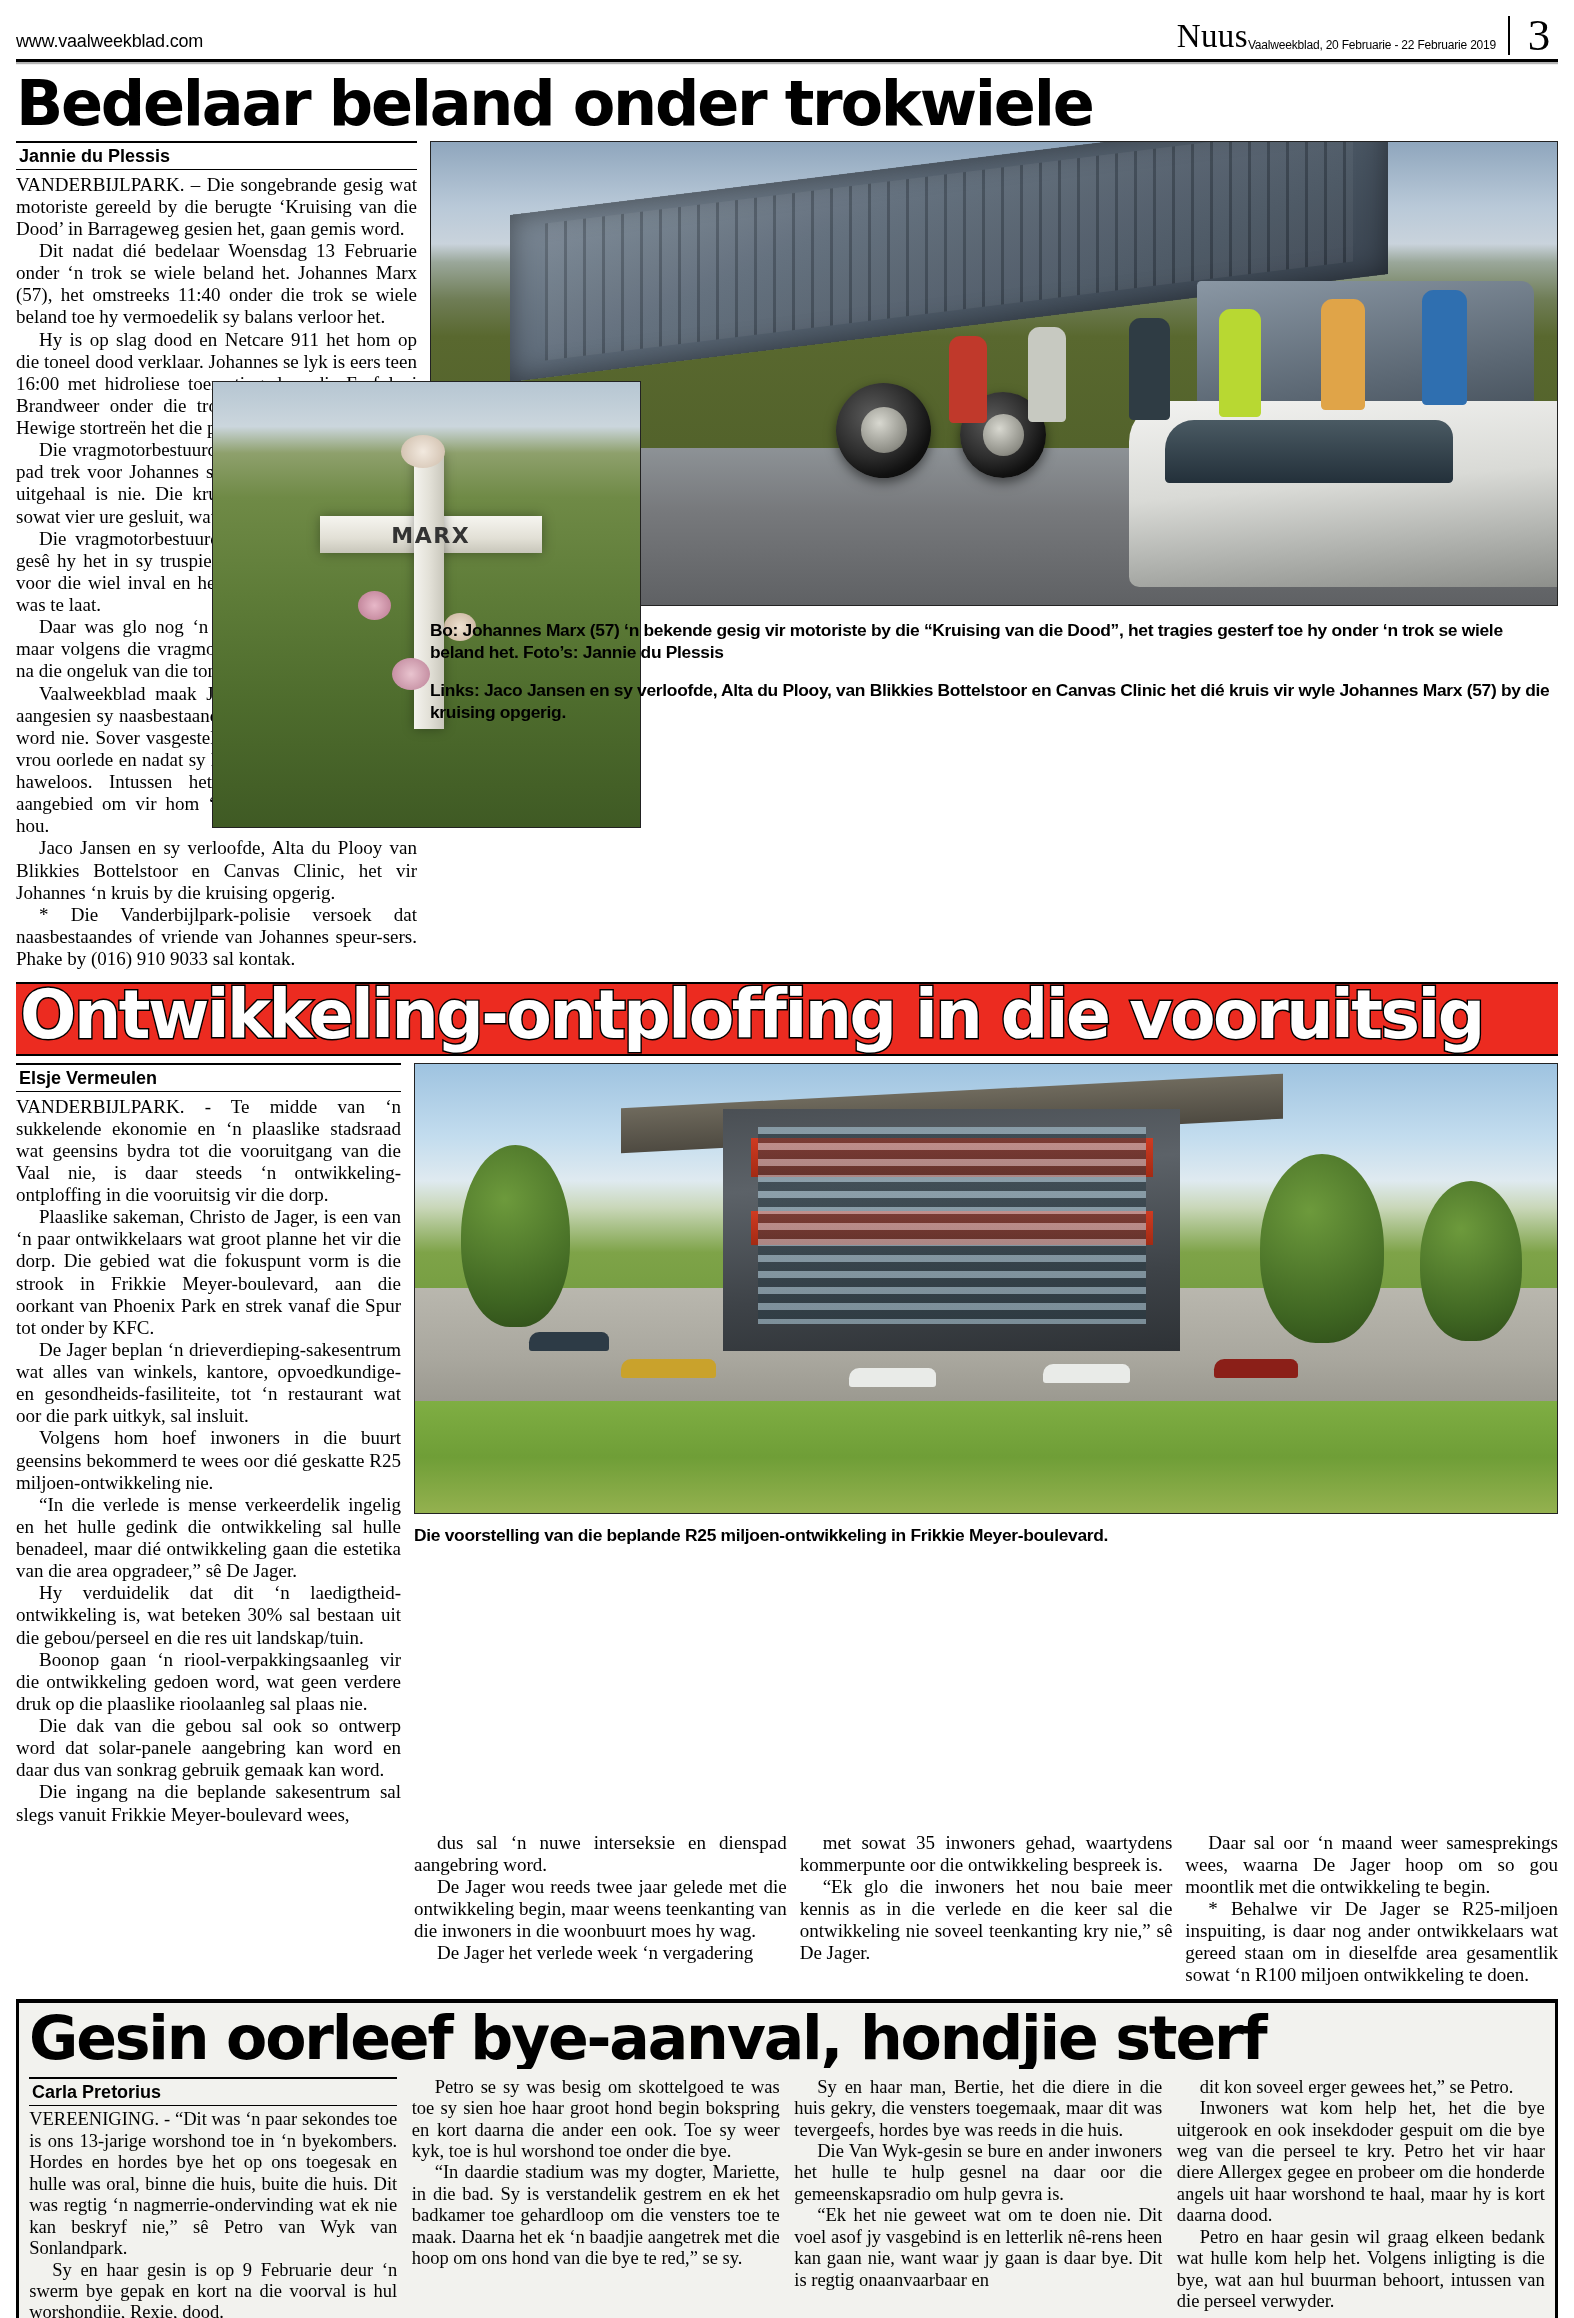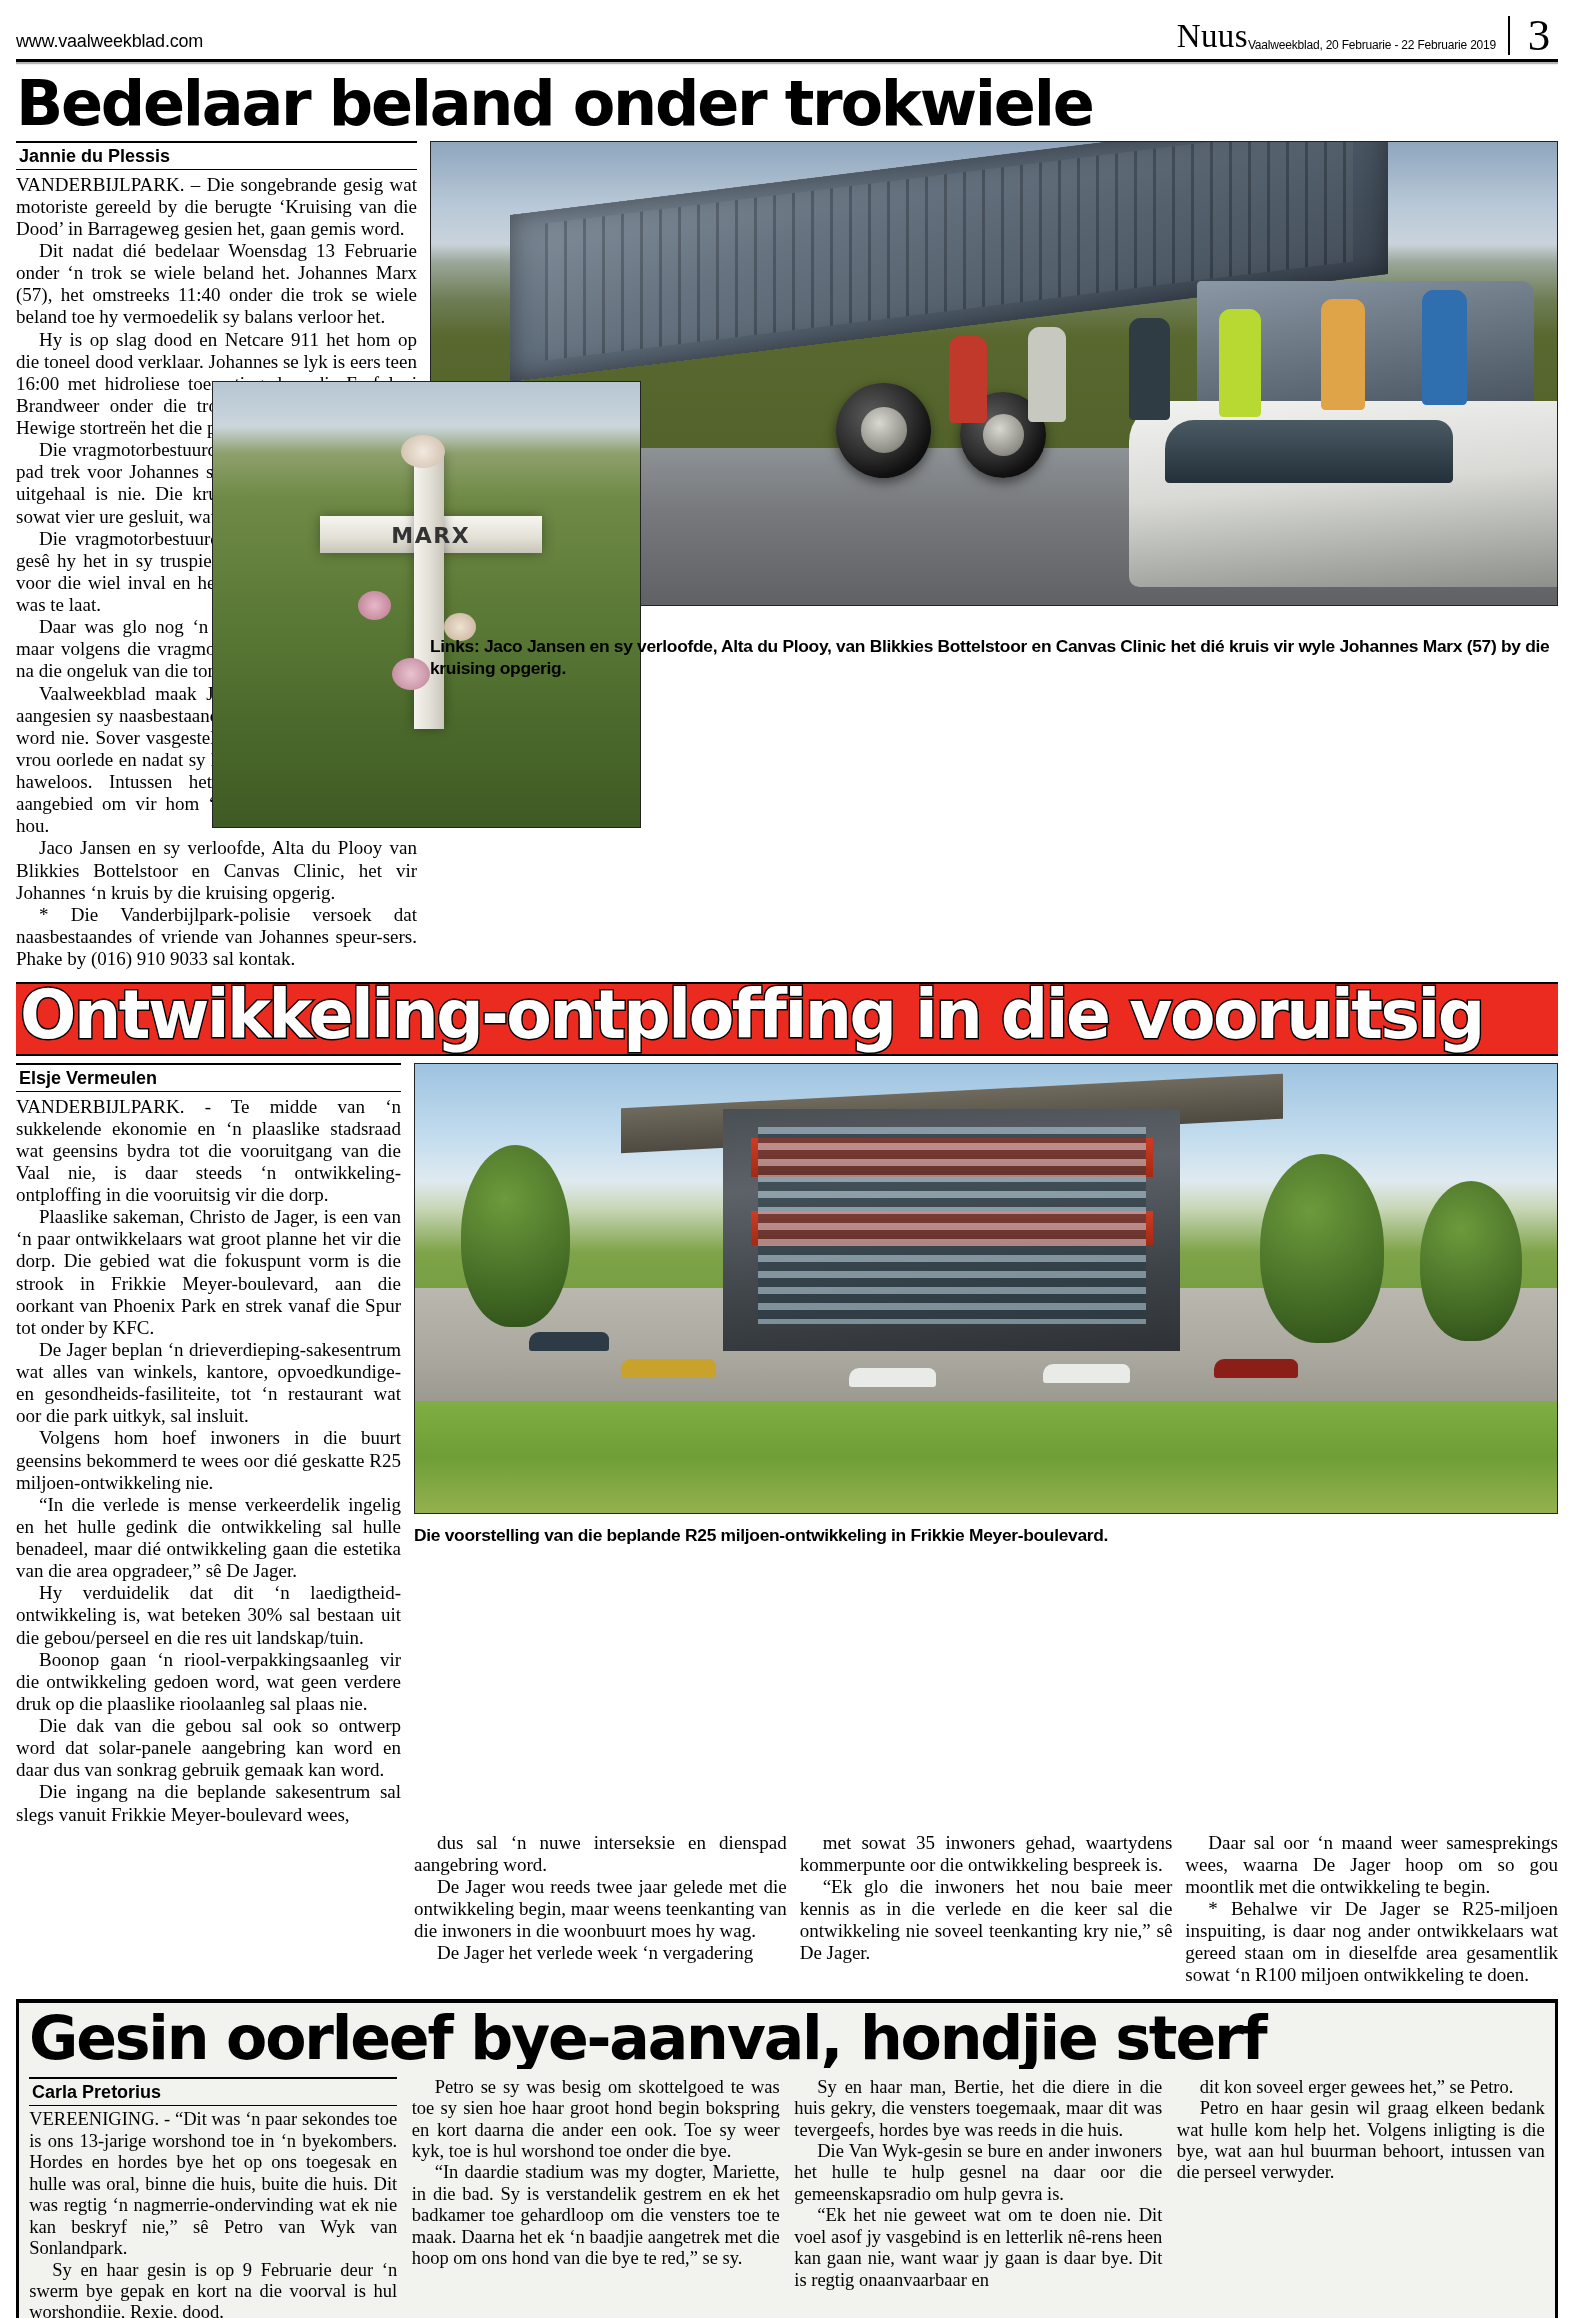--- a/index.html
+++ b/index.html
@@ -314,20 +314,21 @@
         <div class="cross-h"></div>
         <div class="cross-v"></div>
         <div class="cross-label">MARX</div>
         <div class="flower" style="left:44%;top:12%;width:44px;height:33px;background:radial-gradient(circle,#f2e9df,#cdbba8);"></div>
         <div class="flower" style="left:34%;top:47%;width:33px;height:29px;background:radial-gradient(circle,#e7b8c8,#b9788f);"></div>
         <div class="flower" style="left:54%;top:52%;width:32px;height:28px;background:radial-gradient(circle,#efe2d2,#c4ae96);"></div>
         <div class="flower" style="left:42%;top:62%;width:38px;height:32px;background:radial-gradient(circle,#e9c4cf,#bb8096);"></div>
       </div>
 
       <div style="position:absolute;left:0;top:478px;width:100%;">
+        <div class="cap">Bo: Johannes Marx (57) ‘n bekende gesig vir motoriste by die “Kruising van die Dood”, het tragies gesterf toe hy onder ‘n trok se wiele beland het. Foto’s: Jannie du Plessis</div>
         <div style="height:16px;"></div>
         <div class="cap">Links: Jaco Jansen en sy verloofde, Alta du Plooy, van Blikkies Bottelstoor en Canvas Clinic het dié kruis vir wyle Johannes Marx (57) by die kruising opgerig.</div>
       </div>
 
     </div>
   </div>
 
   <div class="hl-red-band">
     <span class="hl-red-text">Ontwikkeling-ontploffing in die vooruitsig</span>
   </div>
@@ -397,18 +398,19 @@
       <p>Petro se sy was besig om skottelgoed te was toe sy sien hoe haar groot hond begin bokspring en kort daarna die ander een ook. Toe sy weer kyk, toe is hul worshond toe onder die bye.</p>
       <p>“In daardie stadium was my dogter, Mariette, in die bad. Sy is verstandelik gestrem en ek het badkamer toe gehardloop om die vensters toe te maak. Daarna het ek ‘n baadjie aangetrek met die hoop om ons hond van die bye te red,” se sy.</p>
     </div>
     <div class="a3col col">
       <p>Sy en haar man, Bertie, het die diere in die huis gekry, die vensters toegemaak, maar dit was tevergeefs, hordes bye was reeds in die huis.</p>
       <p>Die Van Wyk-gesin se bure en ander inwoners het hulle te hulp gesnel na daar oor die gemeenskapsradio om hulp gevra is.</p>
       <p>“Ek het nie geweet wat om te doen nie. Dit voel asof jy vasgebind is en letterlik nê-rens heen kan gaan nie, want waar jy gaan is daar bye. Dit is regtig onaanvaarbaar en</p>
     </div>
     <div class="a3col col">
       <p>dit kon soveel erger gewees het,” se Petro.</p>
+      <p>Inwoners wat kom help het, het die bye uitgerook en ook insekdoder gespuit om die bye weg van die perseel te kry. Petro het vir haar diere Allergex gegee en probeer om die honderde angels uit haar worshond te haal, maar hy is kort daarna dood.</p>
       <p>Petro en haar gesin wil graag elkeen bedank wat hulle kom help het. Volgens inligting is die bye, wat aan hul buurman behoort, intussen van die perseel verwyder.</p>
     </div>
   </div>
 
 </div>
 
 
 </body></html>

